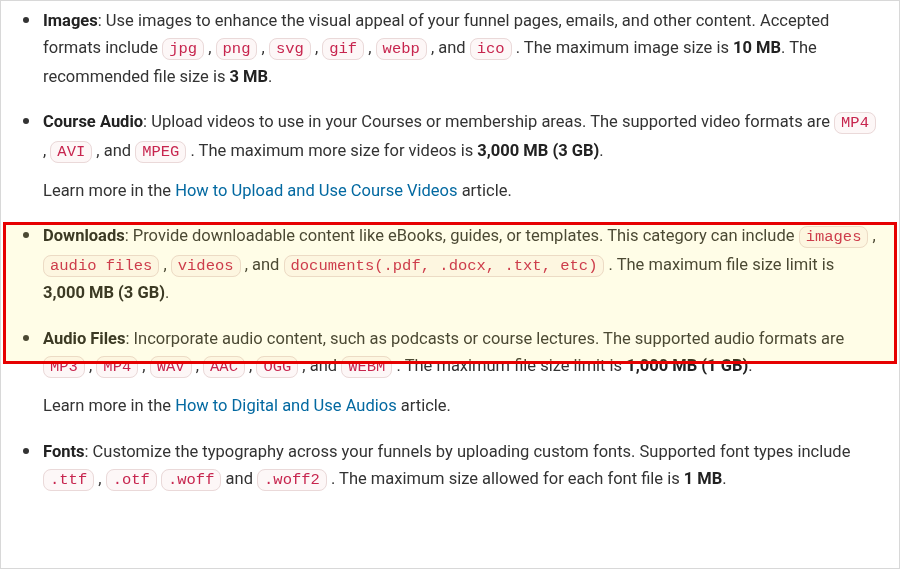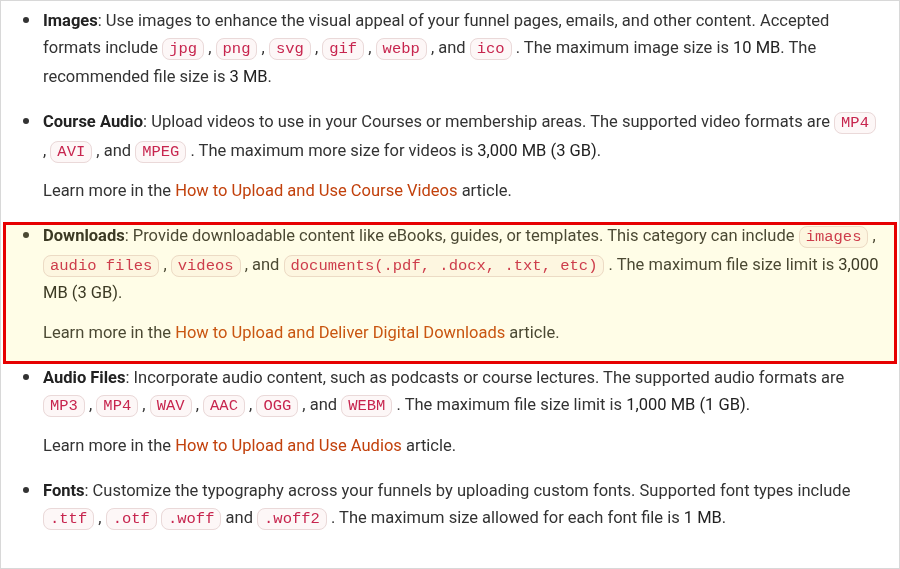--- a/index.html
+++ b/index.html
@@ -46,23 +46,23 @@
   .code {
     font-family: "SFMono-Regular", Consolas, "Liberation Mono", Menlo, monospace;
     font-size: 15.5px;
     color: #c7254e;
     background: #fdf7f7;
     border: 1px solid #ead9d9;
     border-radius: 8px;
     padding: 1px 6px;
     white-space: nowrap;
   }
-  .bold { font-weight: 400; color: #222; }
+  .bold { font-weight: 700; color: #222; }
   a.link {
-    color: #c2410c;
+    color: #0369a1;
     text-decoration: none;
   }
   .para { margin: 0 0 12px 0; }
   .para:last-child { margin-bottom: 0; }
   .highlight-box {
     position: absolute;
     left: 2px;
     right: 2px;
     top: 221px;
     height: 142px;
@@ -92,31 +92,28 @@
       </p>
       <p class="para">
         <span>Learn more in the </span><a class="link">How to Upload and Use Course Videos</a><span> article.</span>
       </p>
     </li>
 
     <li>
       <p class="para">
         <span class="section-title">Downloads</span><span>: Provide downloadable content like eBooks, guides, or templates. This category can include </span><span class="code">images</span><span> , </span><span class="code">audio files</span><span> , </span><span class="code">videos</span><span> , and </span><span class="code">documents(.pdf, .docx, .txt, etc)</span><span> . The maximum file size limit is </span><span class="bold">3,000 MB (3 GB)</span><span>.</span>
       </p>
-      <p class="para">
-        <span>Learn more in the </span><a class="link">How to Upload and Deliver Digital Downloads</a><span> article.</span>
-      </p>
     </li>
 
     <li>
       <p class="para">
         <span class="section-title">Audio Files</span><span>: Incorporate audio content, such as podcasts or course lectures. The supported audio formats are </span><span class="code">MP3</span><span> , </span><span class="code">MP4</span><span> , </span><span class="code">WAV</span><span> , </span><span class="code">AAC</span><span> , </span><span class="code">OGG</span><span> , and </span><span class="code">WEBM</span><span> . The maximum file size limit is </span><span class="bold">1,000 MB (1 GB)</span><span>.</span>
       </p>
       <p class="para">
-        <span>Learn more in the </span><a class="link">How to Upload and Use Audios</a><span> article.</span>
+        <span>Learn more in the </span><a class="link">How to Digital and Use Audios</a><span> article.</span>
       </p>
     </li>
 
     <li>
       <p class="para">
         <span class="section-title">Fonts</span><span>: Customize the typography across your funnels by uploading custom fonts. Supported font types include </span><span class="code">.ttf</span><span> , </span><span class="code">.otf</span> <span class="code">.woff</span><span> and </span><span class="code">.woff2</span><span> . The maximum size allowed for each font file is </span><span class="bold">1 MB</span><span>.</span>
       </p>
     </li>
 
   </ul>

